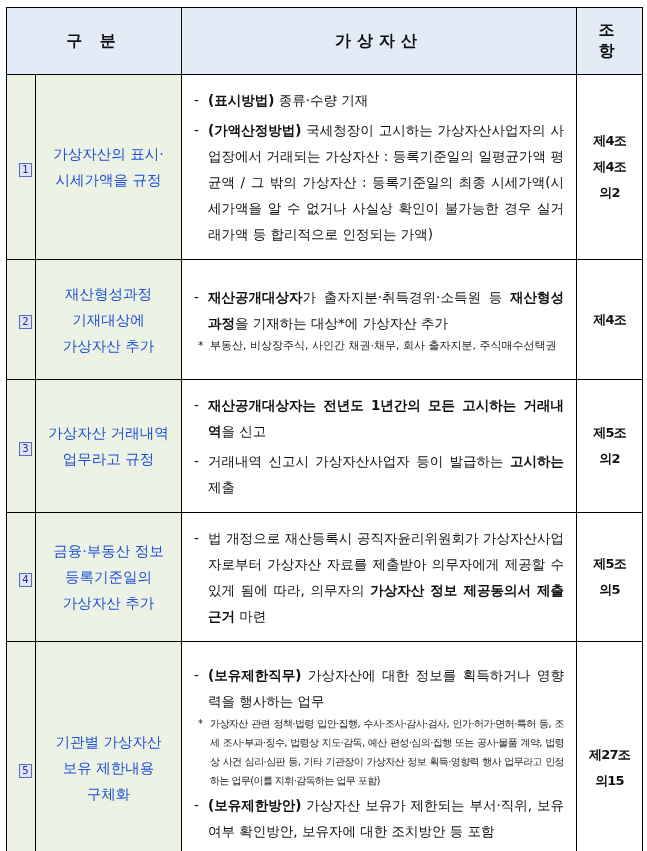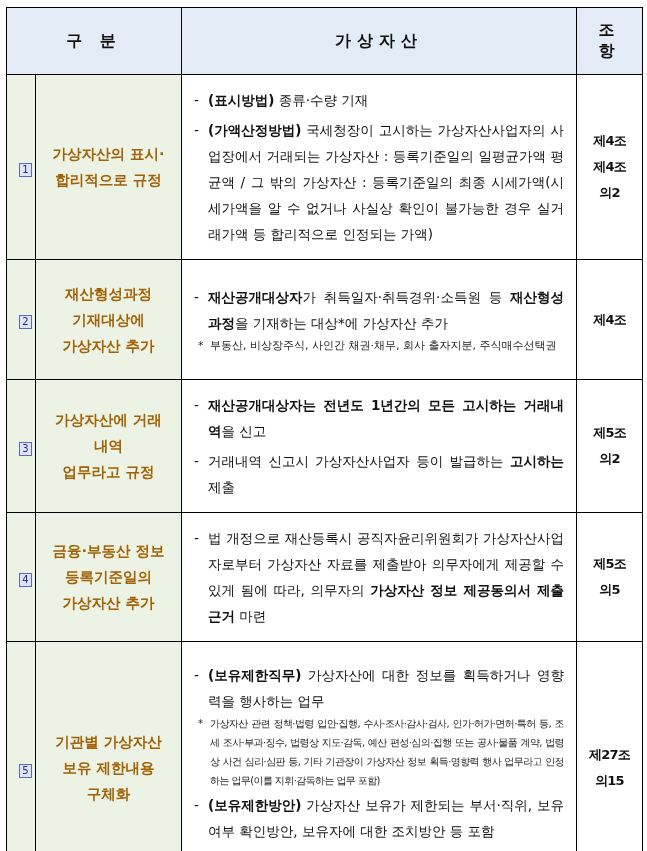--- a/index.html
+++ b/index.html
@@ -1,21 +1,21 @@
 <!DOCTYPE html>
 <html><head>
 <meta charset="utf-8">
 <style>
   html, body { margin:0; padding:0; background:#ffffff; }
   body { width:647px; height:851px; position:relative; font-family:"DejaVu Sans","Liberation Sans",sans-serif; color:#111; }
   table.main { position:absolute; left:6px; top:7px; width:636px; border-collapse:collapse; table-layout:fixed; }
   table.main td, table.main th { border:1.5px solid #000; padding:12px; vertical-align:middle; }
   th { background:#e3ebf7; height:29px; font-size:16px; font-weight:bold; letter-spacing:6px; text-align:center; }
   td.num { background:#edf3e4; text-align:center; }
-  td.cat { background:#edf3e4; text-align:center; color:#a16207; font-weight:bold; font-size:14.5px; line-height:26px; padding:0 4px; }
+  td.cat { background:#edf3e4; text-align:center; color:#1d4ed8; font-weight:normal; font-size:14.5px; line-height:26px; padding:0 4px; }
   td.content { padding:4px 6px 4px 6px; font-size:13.5px; line-height:26px; text-align:justify; }
   td.article { text-align:center; font-weight:bold; font-size:13px; line-height:26px; letter-spacing:-0.8px; }
   .numbox { display:inline-block; width:11px; height:12px; border:1px solid #5a6ac0; background:#dfe4f6; color:#2a2a8a; font-size:10px; line-height:12px; text-align:center; font-family:"DejaVu Sans",sans-serif; }
   .item { display:flex; }
   .dash { flex:0 0 14px; }
   .txt { flex:1; }
   b { font-weight:bold;margin-top:12px; }
   .note { display:flex; font-size:11px; line-height:19px; color:#222; padding-left:4px; }
   .note .star { flex:0 0 12px; }
   .note.small { font-size:10px; line-height:19px; letter-spacing:-0.6px; }
@@ -38,21 +38,21 @@
     </tr>
   </thead>
   <tbody>
 
     <tr style="height:181px">
       <td class="num">
         <span class="numbox">1</span>
       </td>
       <td class="cat">
         <div>가상자산의 표시·</div>
-        <div>합리적으로 규정</div>
+        <div>시세가액을 규정</div>
       </td>
       <td class="content">
         <div class="item" style="margin-bottom:4px">
           <span class="dash">-</span>
           <span class="txt"><b>(표시방법)</b><span> 종류·수량 기재</span></span>
         </div>
         <div class="item">
           <span class="dash">-</span>
           <span class="txt"><b>(가액산정방법)</b><span> 국세청장이 고시하는 가상자산사업자의 사업장에서 거래되는 가상자산 : 등록기준일의 일평균가액 평균액 / 그 밖의 가상자산 : 등록기준일의 최종 시세가액(시세가액을 알 수 없거나 사실상 확인이 불가능한 경우 실거래가액 등 합리적으로 인정되는 가액)</span></span>
         </div>
@@ -68,38 +68,38 @@
         <span class="numbox">2</span>
       </td>
       <td class="cat">
         <div>재산형성과정</div>
         <div>기재대상에</div>
         <div>가상자산 추가</div>
       </td>
       <td class="content">
         <div class="item">
           <span class="dash">-</span>
-          <span class="txt"><b>재산공개대상자</b><span>가 취득일자·취득경위·소득원 등 </span><b>재산형성과정</b><span>을 기재하는 대상*에 가상자산 추가</span></span>
+          <span class="txt"><b>재산공개대상자</b><span>가 출자지분·취득경위·소득원 등 </span><b>재산형성과정</b><span>을 기재하는 대상*에 가상자산 추가</span></span>
         </div>
         <div class="note">
           <span class="star">*</span>
           <span>부동산, 비상장주식, 사인간 채권·채무, 회사 출자지분, 주식매수선택권</span>
         </div>
       </td>
       <td class="article">
         <div>제4조</div>
       </td>
     </tr>
 
     <tr style="height:130px">
       <td class="num">
         <span class="numbox">3</span>
       </td>
       <td class="cat">
-        <div>가상자산에 거래내역</div>
+        <div>가상자산 거래내역</div>
         <div>업무라고 규정</div>
       </td>
       <td class="content">
         <div class="item" style="margin-bottom:4px">
           <span class="dash">-</span>
           <span class="txt"><b>재산공개대상자는 전년도 1년간의 모든 고시하는 거래내역</b><span>을 신고</span></span>
         </div>
         <div class="item">
           <span class="dash">-</span>
           <span class="txt"><span>거래내역 신고시 가상자산사업자 등이 발급하는 </span><b>고시하는</b><span> 제출</span></span>

